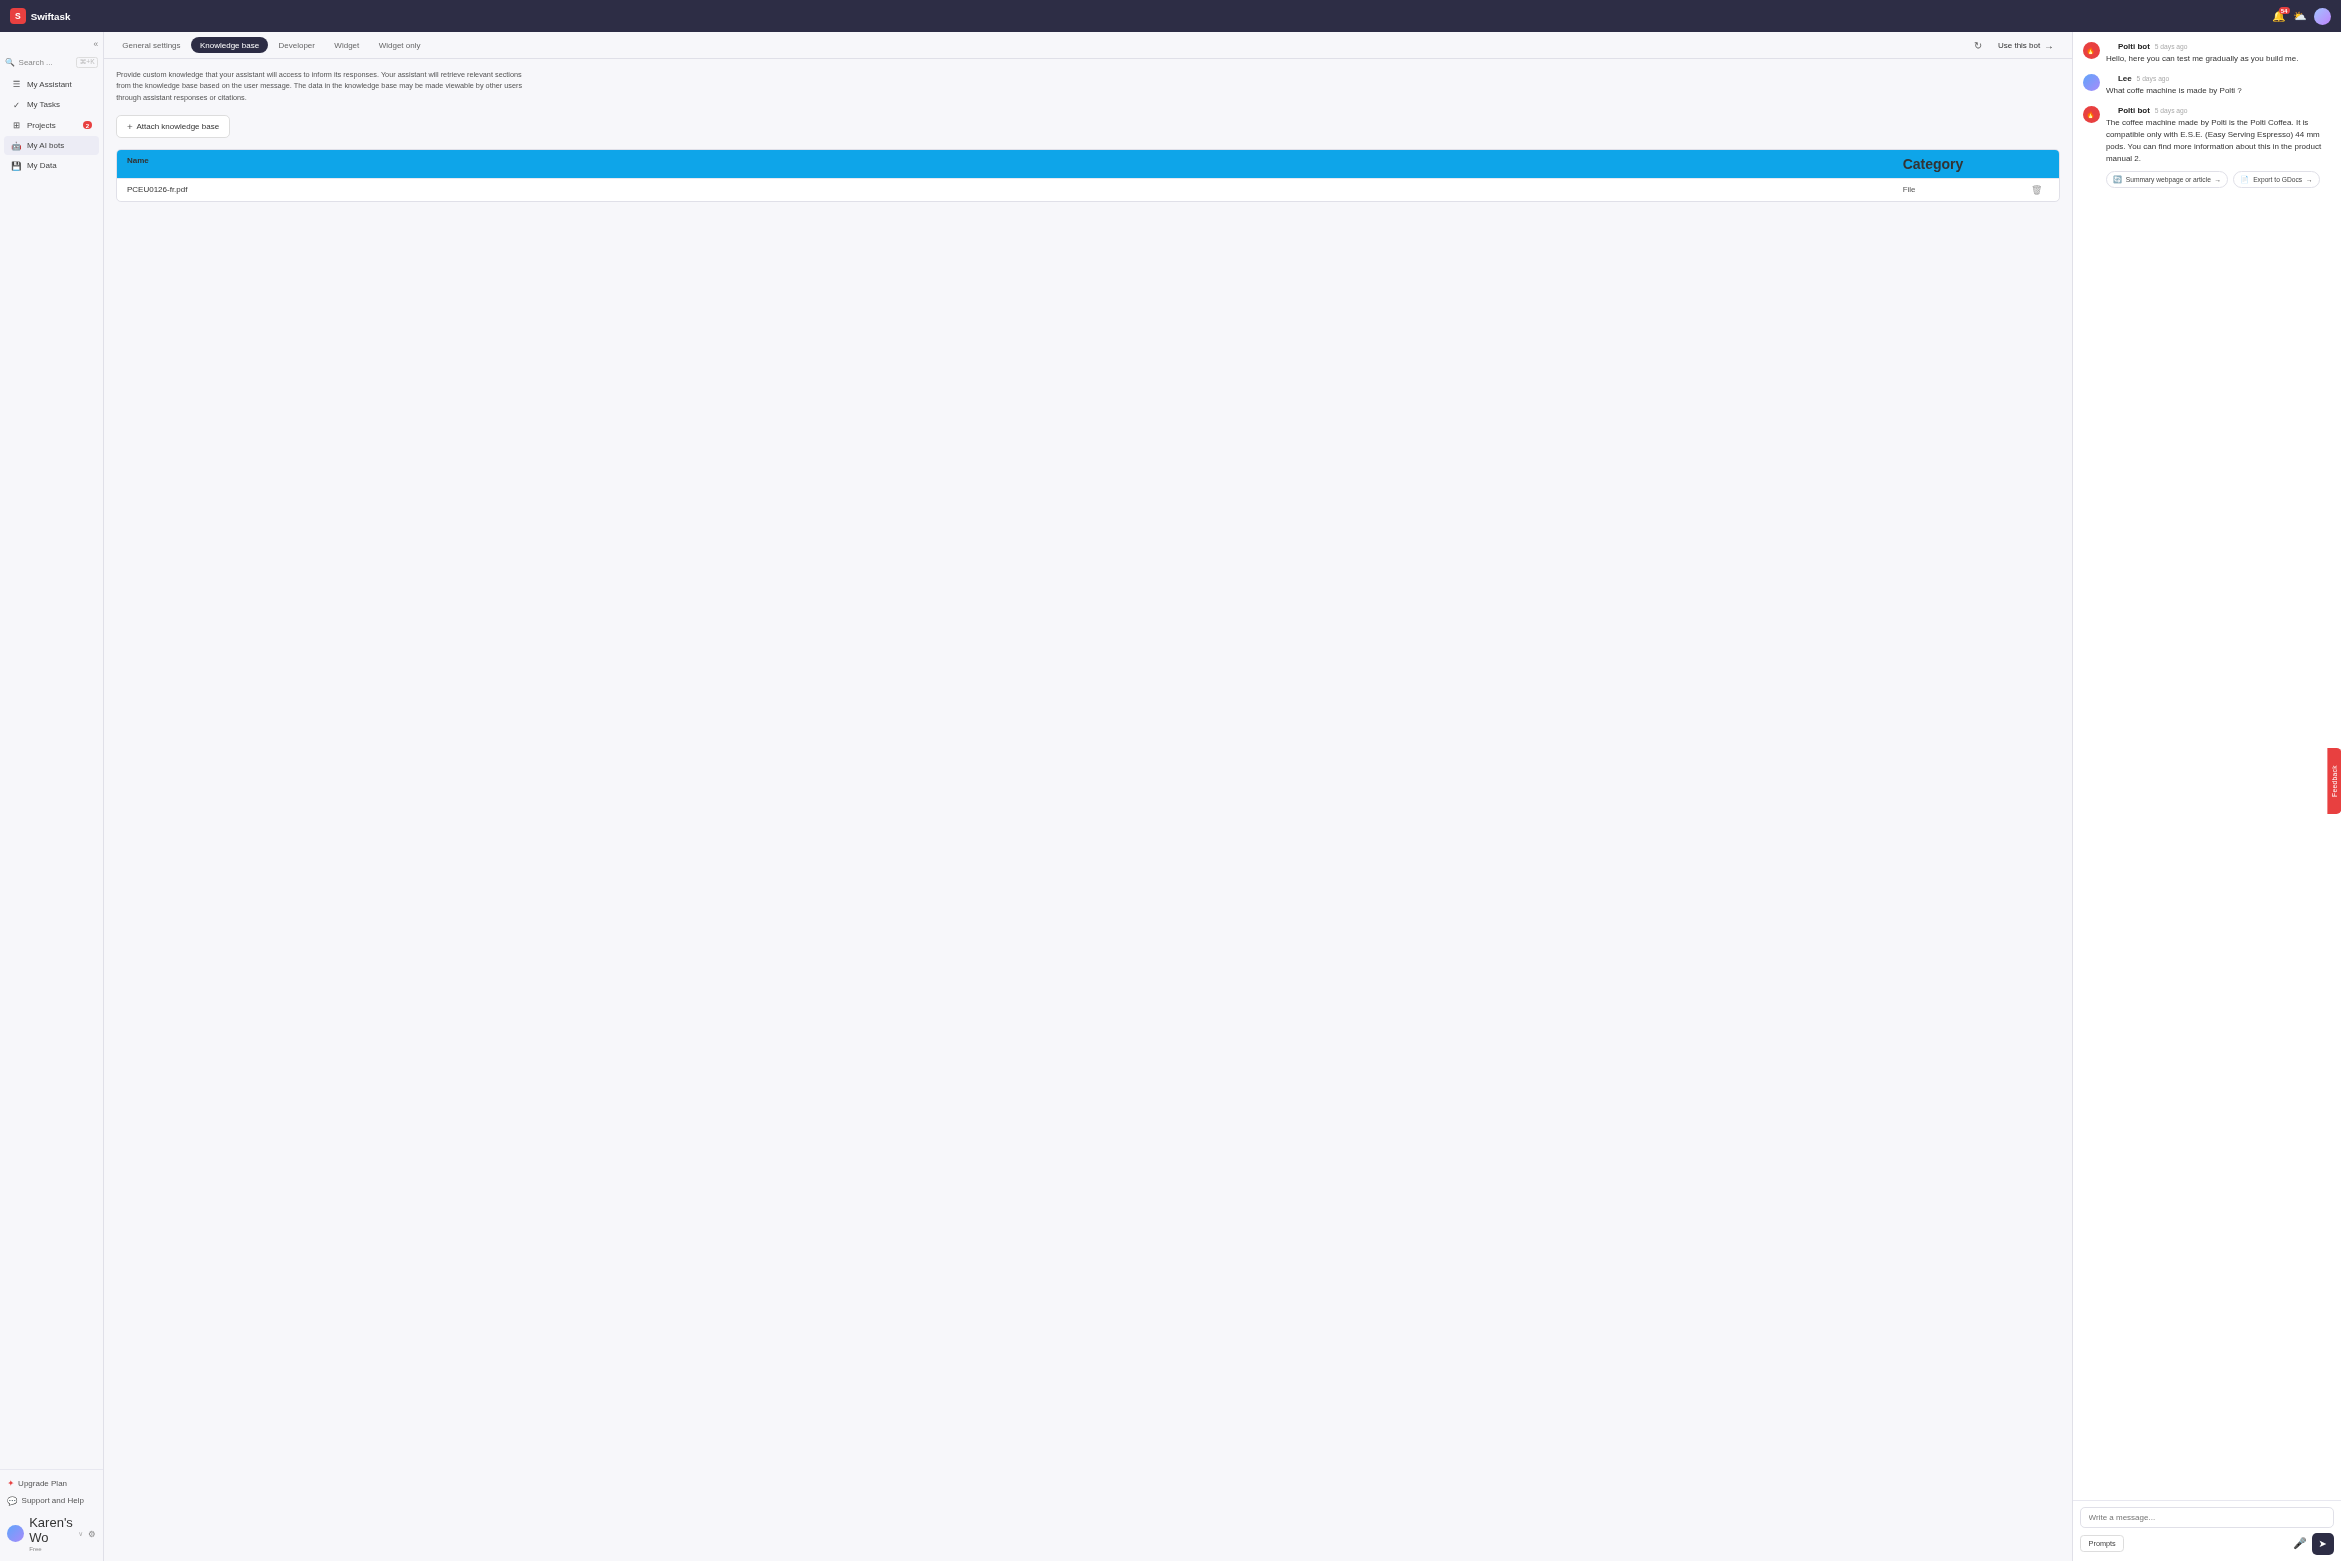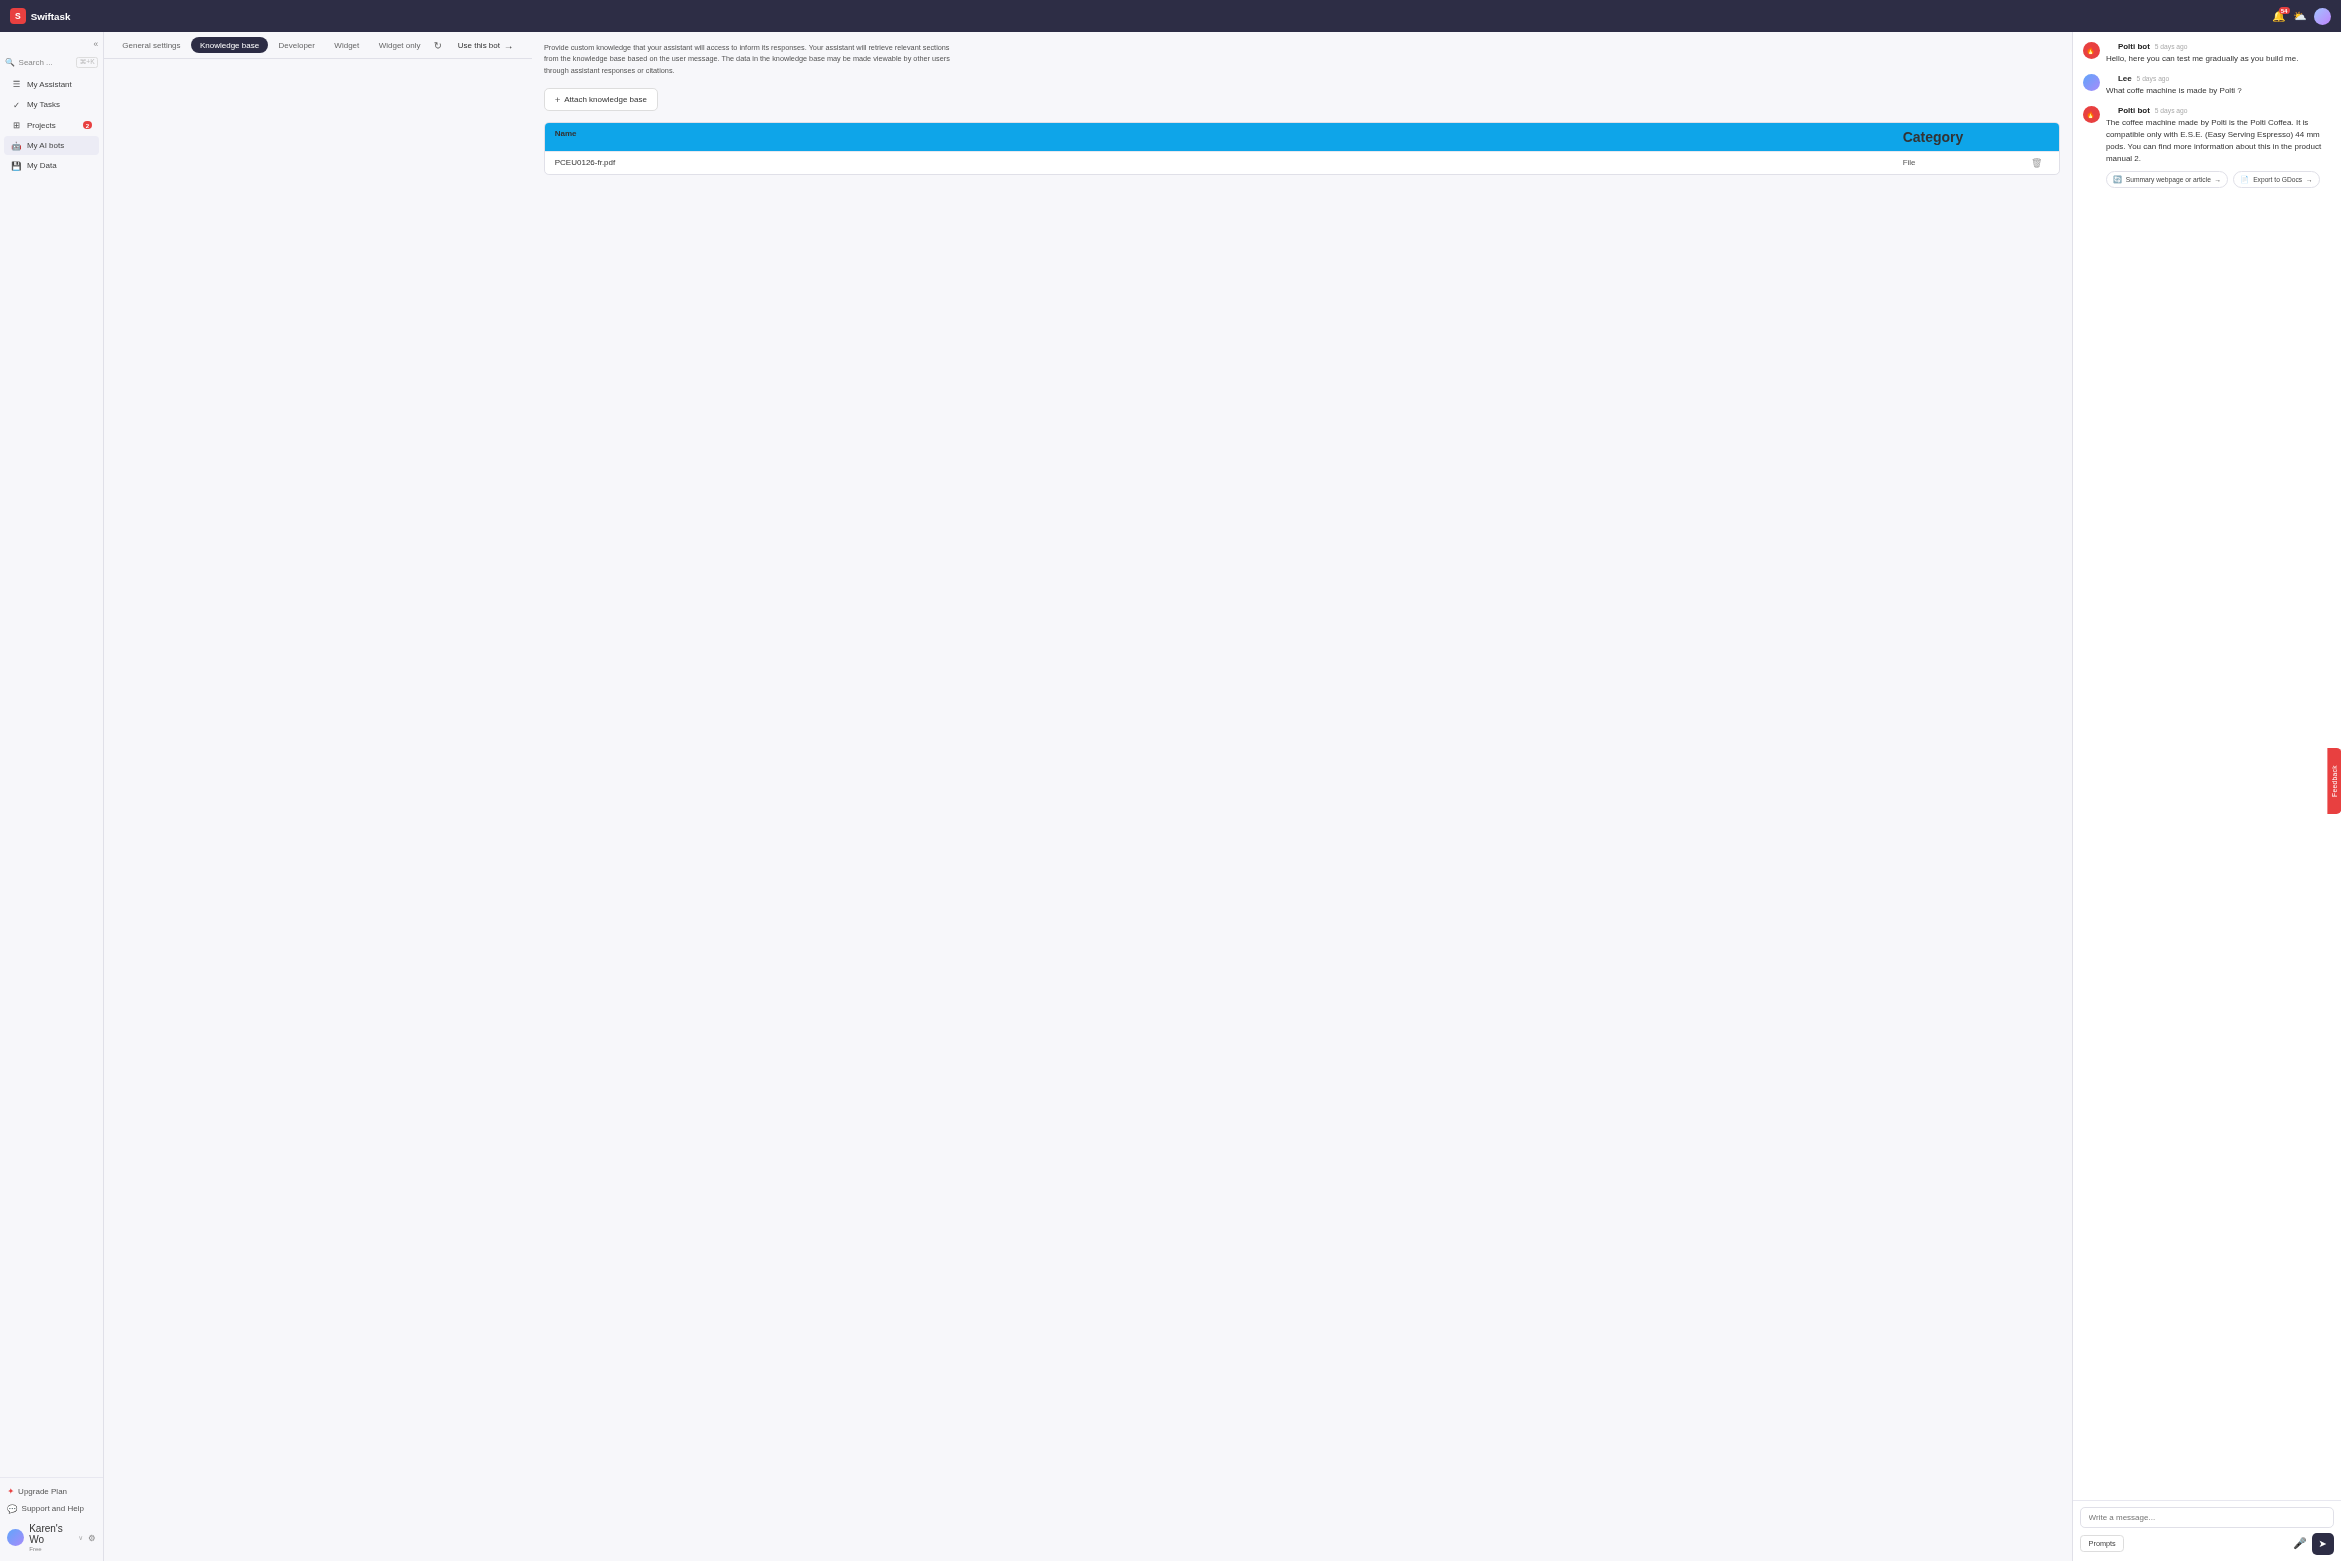--- a/index.html
+++ b/index.html
@@ -108,33 +108,33 @@
     .support-icon { font-size: 8.5px; color: #5865f2; }
     .user-row {
       display: flex; align-items: center; gap: 4.9px;
       padding: 3.7px 0; margin-top: 2.4px;
     }
     .user-avatar {
       width: 17px; height: 17px; border-radius: 50%;
       background: linear-gradient(135deg, #60a5fa, #a78bfa);
     }
     .user-info { flex: 1; }
-    .user-name { font-size: 10px; color: #333; font-weight: 500; }
+    .user-name { font-size: 13px; color: #333; font-weight: 500; }
     .user-plan { font-size: 6.1px; color: #888; }
     .user-chevron { font-size: 6.7px; color: #aaa; cursor: pointer; }
     .user-settings { font-size: 8.5px; color: #888; cursor: pointer; }
 
     
     .content-area { flex: 1; display: flex; overflow: hidden; }
 
     
     .settings-panel {
       flex: 1;
       display: flex;
-      flex-direction: row;
+      flex-direction: column;
       background: #f7f7fa;
       border-right: 0.6px solid #e0e0e8;
       overflow: hidden;
     }
 
     
     .tabs-bar {
       display: flex; align-items: center;
       padding: 0 9.8px;
       background: #f7f7fa;

